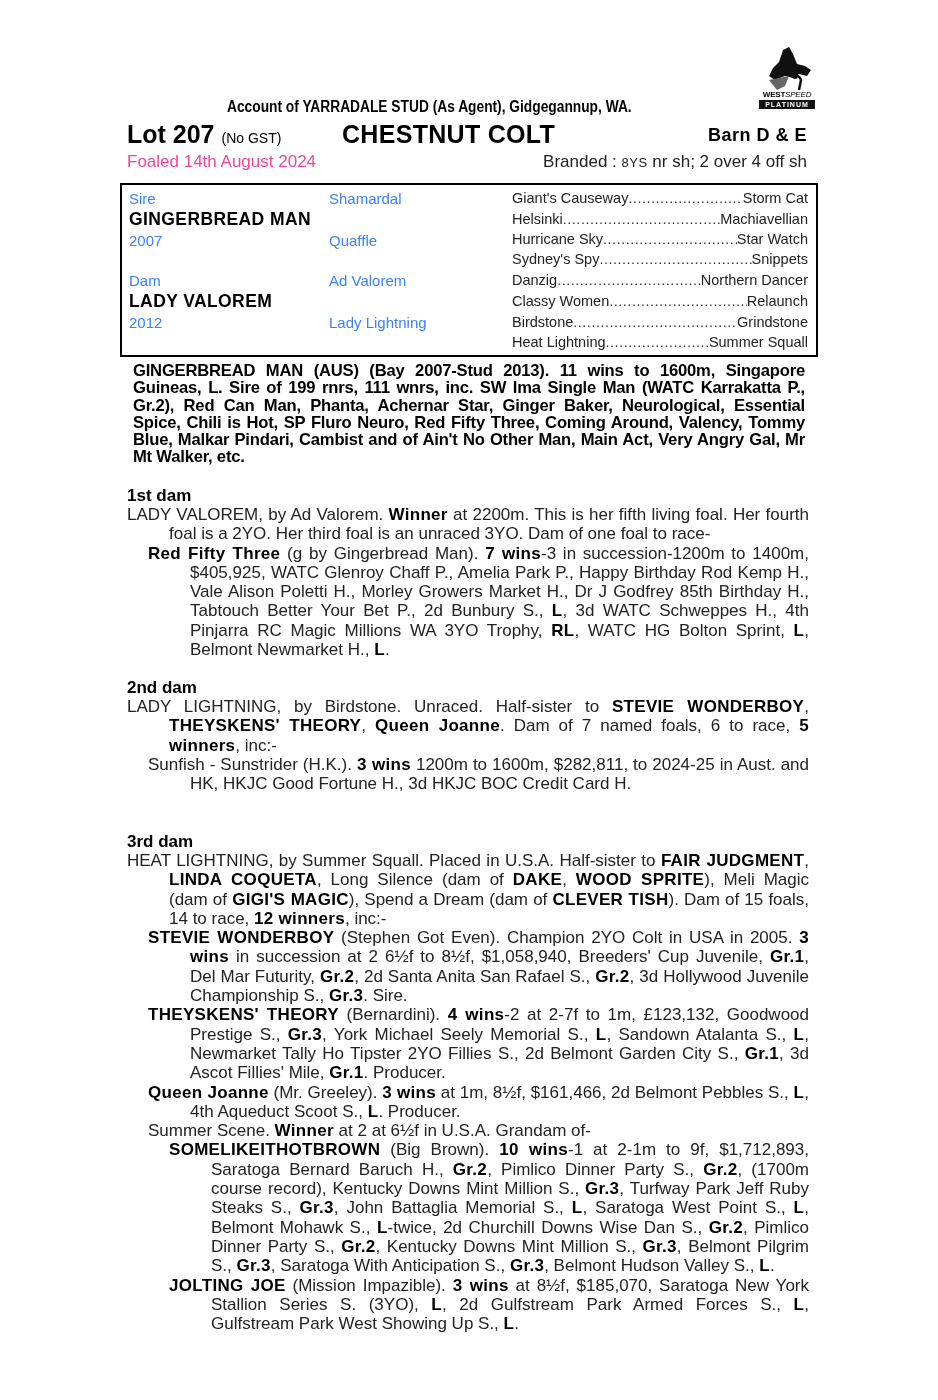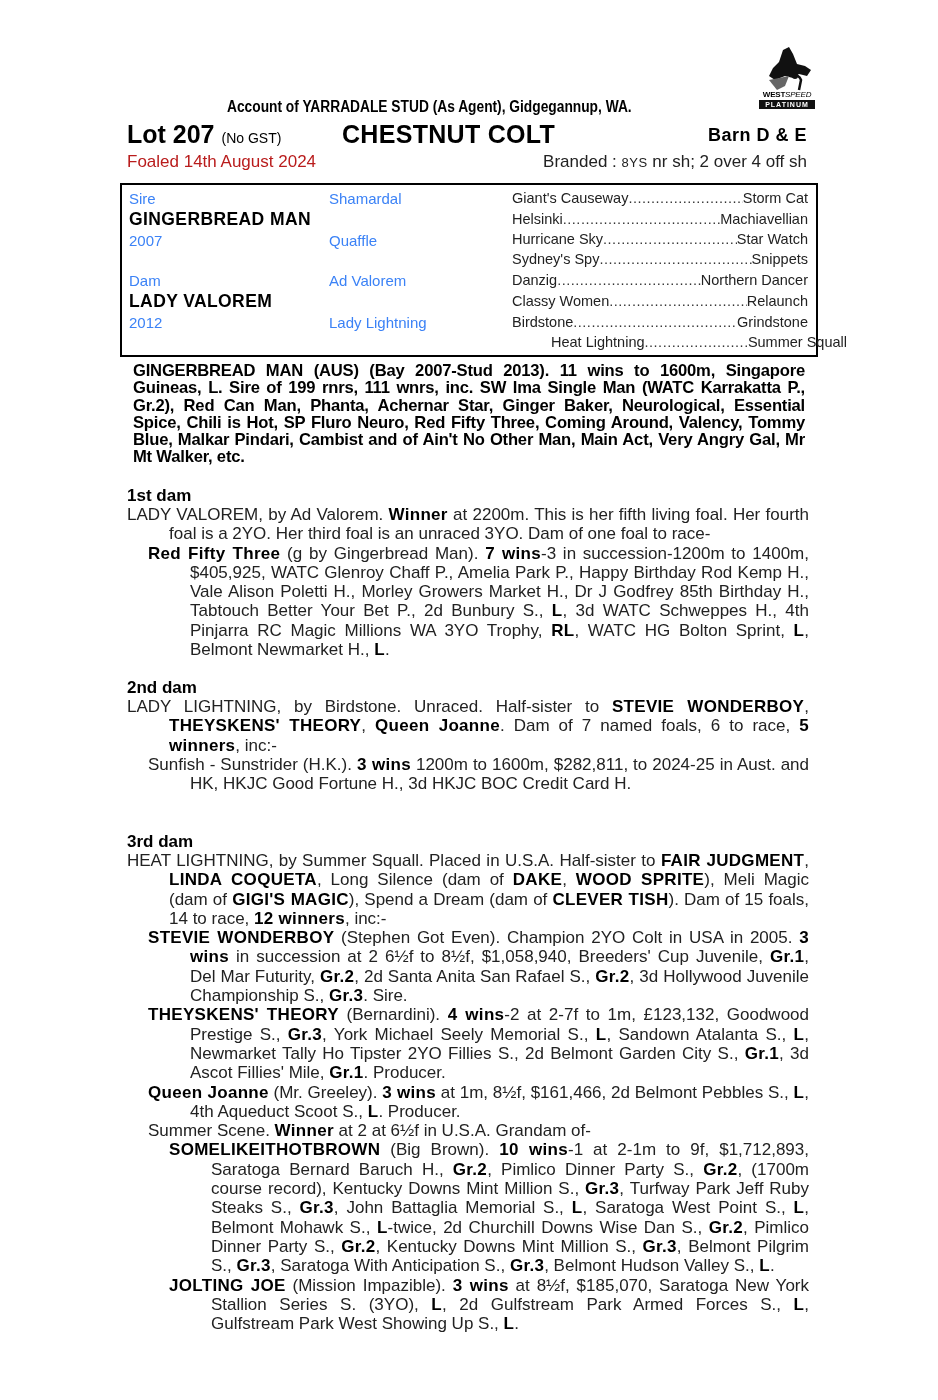--- a/index.html
+++ b/index.html
@@ -9,21 +9,21 @@
   .logo .ws { font-family: "Liberation Sans", sans-serif; font-size: 8px; font-weight: bold; text-align: center; letter-spacing: -0.2px; margin-top: -2px; }
   .logo .ws i { font-weight: normal; }
   .logo .plat { background: #111; color: #fff; font-size: 7px; font-weight: bold; text-align: center; letter-spacing: 1px; margin: 1px 4px 0 4px; padding: 0 1px; line-height: 9px; }
 
   .account { position: absolute; left: 227px; top: 98px; font-family: "Liberation Sans", sans-serif; font-weight: bold; font-size: 16px; transform: scaleX(0.86); transform-origin: left center; white-space: nowrap; }
   .lotline { position: absolute; left: 127px; top: 120px; width: 682px; height: 32px; }
   .lot { position: absolute; left: 0; top: 0; font-weight: bold; font-size: 25px; }
   .nogst { font-weight: normal; font-size: 14px; }
   .colt { position: absolute; left: 215px; top: 0; font-weight: bold; font-size: 25px; letter-spacing: 0.3px; }
   .barn { position: absolute; right: 2px; top: 5px; font-weight: bold; font-size: 18px; letter-spacing: 0.5px; }
-  .foaled { position: absolute; left: 127px; top: 152px; font-size: 17px; color: #b91c1c; }
+  .foaled { position: absolute; left: 127px; top: 152px; font-size: 17px; color: #ec4899; }
   .branded { position: absolute; right: 131px; top: 152px; font-size: 17px; color: #222; }
   .branded .mark { font-size: 13px; letter-spacing: 0.5px; }
 
   .pedigree { position: absolute; left: 120px; top: 183px; width: 694px; height: 170px; border: 2px solid #000; }
   .ped-cell { position: absolute; font-size: 15px; color: #3b82f6; white-space: nowrap; }
   .ped-big { font-weight: bold; font-size: 17.5px; color: #000; letter-spacing: 0.4px; }
   .anc { position: absolute; left: 390px; width: 296px; font-size: 14.5px; color: #222; display: flex; white-space: nowrap; }
   .anc .dots { flex: 1; overflow: hidden; letter-spacing: 0.5px; }
   .anc .dots::before { content: "................................................................................"; color: #333; }
 
@@ -102,21 +102,21 @@
   <div class="anc" style="top:108px;">
       <span>Classy Women</span>
       <span class="dots"></span>
       <span>Relaunch</span>
     </div>
   <div class="anc" style="top:129px;">
       <span>Birdstone</span>
       <span class="dots"></span>
       <span>Grindstone</span>
     </div>
-  <div class="anc" style="top:149px;margin-left:39px;">
+  <div class="anc" style="top:149px;">
       <span>Heat Lightning</span>
       <span class="dots"></span>
       <span>Summer Squall</span>
     </div>
 </div>
 
 <div class="sirepara">GINGERBREAD MAN (AUS) (Bay 2007-Stud 2013). 11 wins to 1600m, Singapore Guineas, L. Sire of 199 rnrs, 111 wnrs, inc. SW Ima Single Man (WATC Karrakatta P., Gr.2), Red Can Man, Phanta, Achernar Star, Ginger Baker, Neurological, Essential Spice, Chili is Hot, SP Fluro Neuro, Red Fifty Three, Coming Around, Valency, Tommy Blue, Malkar Pindari, Cambist and of Ain't No Other Man, Main Act, Very Angry Gal, Mr Mt Walker, etc.</div>
 
 <div class="sec" style="top:486px;">
   <h3>1st dam</h3>

